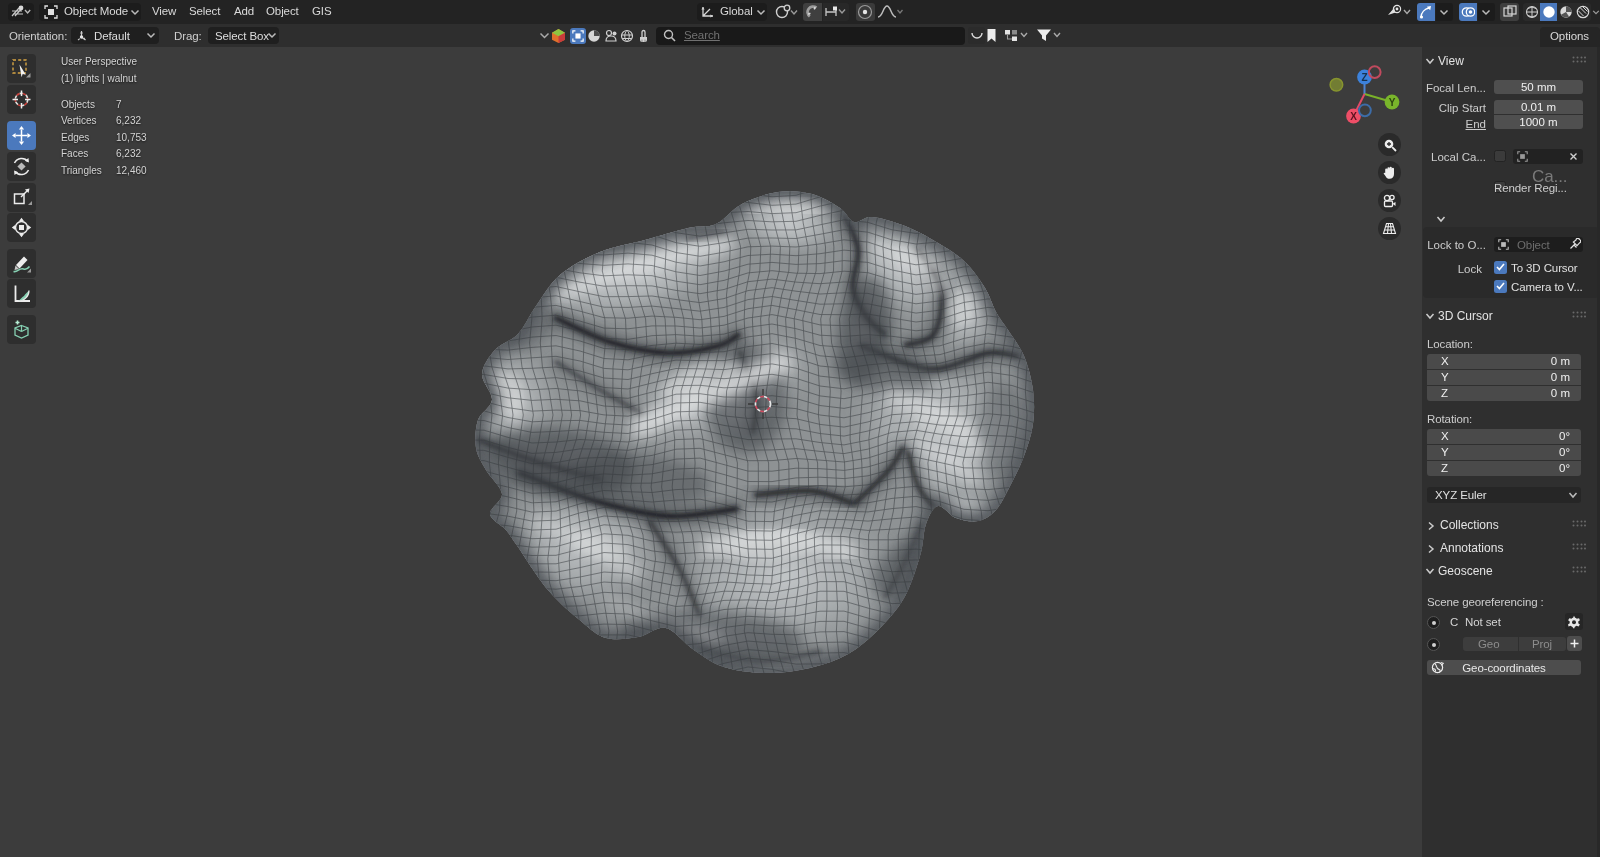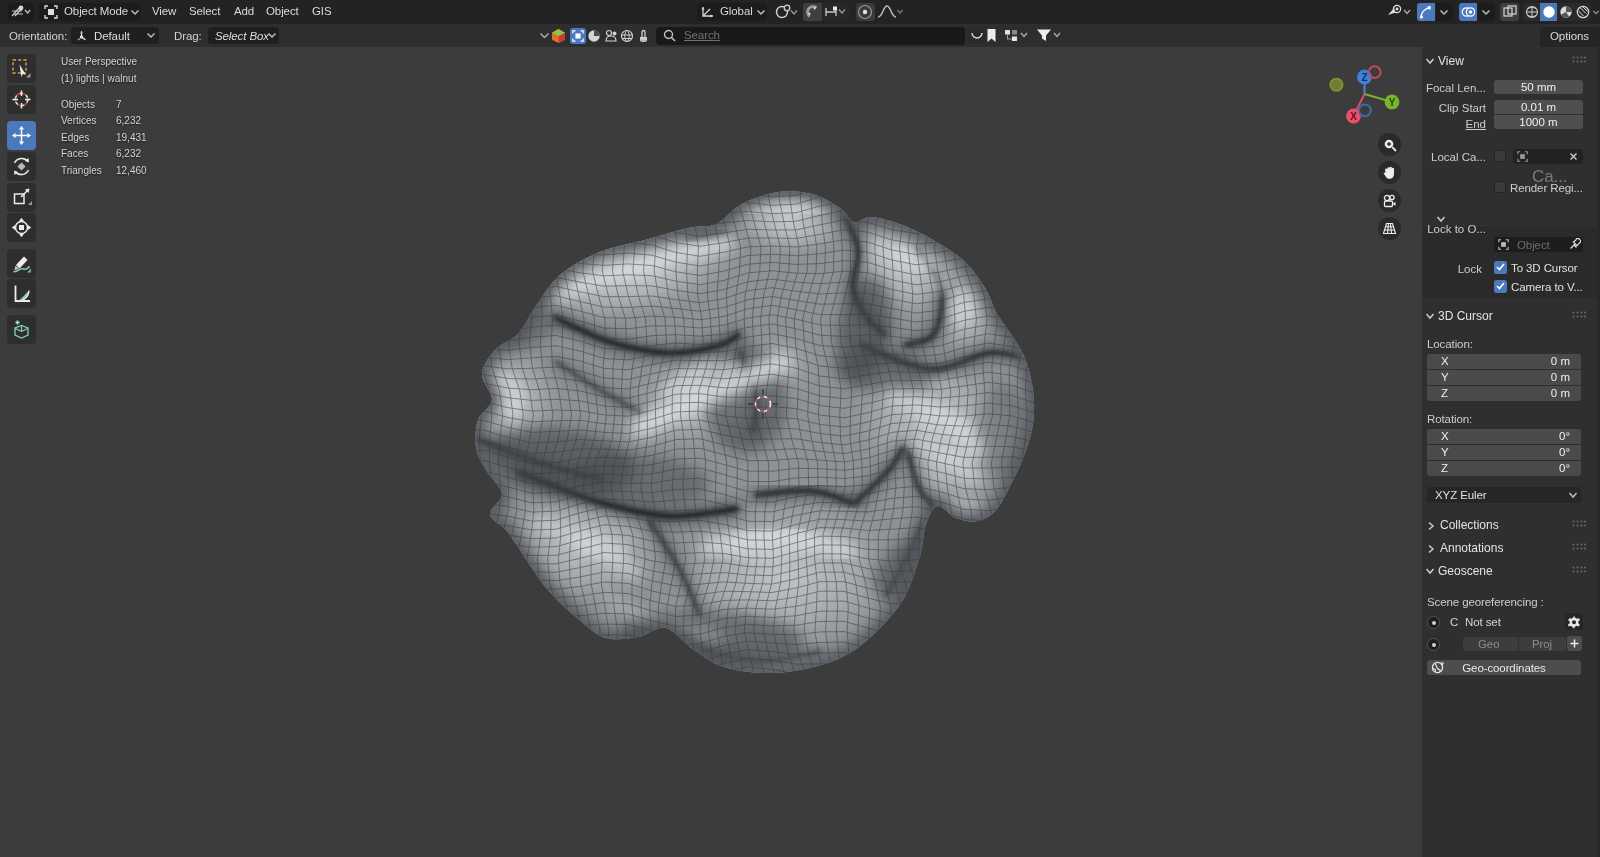--- a/index.html
+++ b/index.html
@@ -152,21 +152,21 @@
       <path d="M6.5 2 l-1.5 2.4 h3 z M10.5 11 l-1 -2.6 l-1.8 1.4 z" fill="#c9c9c9"></path>
       <circle cx="6.5" cy="8" r="1.7" fill="#e2e2e2"></circle>
       <path d="M3 11 l1.8 -1.4" stroke="#c9c9c9" stroke-width="1.1"></path>
     </svg>
     <div class="lbl" style="left:94px;top:6px;color:#ddd;">Default</div>
     <svg class="abs" style="left:146px;top:8px;" width="10" height="7" viewBox="0 0 10 7">
         <path d="M1.5 1.5 L5 5 L8.5 1.5" stroke="#bbb" stroke-width="1.5" fill="none"></path>
       </svg>
     <div class="lbl" style="left:174px;top:6px;">Drag:</div>
     <div class="wbox" style="left:208px;top:3px;width:71px;height:17px;background:#1f1f1f;"></div>
-    <div class="lbl" style="left:215px;top:6px;color:#ddd;font-style:italic;">Select Box</div>
+    <div class="lbl" style="left:215px;top:6px;color:#ddd;">Select Box</div>
     <svg class="abs" style="left:267px;top:8px;" width="10" height="7" viewBox="0 0 10 7">
         <path d="M1.5 1.5 L5 5 L8.5 1.5" stroke="#bbb" stroke-width="1.5" fill="none"></path>
       </svg>
 
     <svg class="abs" style="left:539px;top:8px;" width="11" height="8" viewBox="0 0 11 8">
         <path d="M1.5 1.5 L5.5 5.5 L9.5 1.5" stroke="#aaa" stroke-width="1.5" fill="none"></path>
       </svg>
     <svg class="abs" style="left:551px;top:4px;" width="15" height="16" viewBox="0 0 15 16">
       <path d="M7.5 1 L14 4.7 V11.7 L7.5 15 L1 11.7 V4.7 Z" fill="#e0702c"></path>
       <path d="M7.5 1 L14 4.7 L7.5 8.3 L1 4.7 Z" fill="#8ec540"></path>
@@ -254,27 +254,27 @@
     <div class="abs" style="left:91px;top:102px;width:70px;height:15px;background:#222;border-radius:3px;"></div>
     <svg class="abs" style="left:95px;top:104px;" width="11" height="11" viewBox="0 0 14 14">
       <rect x="4" y="4" width="6" height="6" fill="#999"></rect>
       <path d="M1 4 V1 H4 M10 1 H13 V4 M13 10 V13 H10 M4 13 H1 V10" stroke="#999" stroke-width="1.4" fill="none"></path>
     </svg>
     <div class="abs lbl" style="left:110px;top:120px;color:#7a7a7a;font-size:17px;">Ca...</div>
     <svg class="abs" style="left:147px;top:105px;" width="9" height="9" viewBox="0 0 9 9">
         <path d="M1.5 1.5 L7.5 7.5 M7.5 1.5 L1.5 7.5" stroke="#cfcfcf" stroke-width="1.4"></path>
       </svg>
     <div class="abs" style="left:72px;top:134px;width:12px;height:12px;background:#3b3b3b;border:1px solid #232323;border-radius:2.5px;"></div>
-    <div class="lbl" style="left:88px;top:135px;color:#cdcdcd;font-size:11.5px;">Render Regi...</div>
+    <div class="lbl" style="left:72px;top:135px;color:#cdcdcd;font-size:11.5px;">Render Regi...</div>
     <svg class="abs" style="left:14px;top:168px;" width="10" height="8" viewBox="0 0 10 8">
         <path d="M1.5 2 L5 6 L8.5 2" stroke="#ccc" stroke-width="1.5" fill="none"></path>
       </svg>
     <div class="sech" style="left:27px;top:165px;margin-top:21px;">View Lock</div>
     <div class="abs" style="left:1px;top:180px;width:176px;height:71px;background:#2a2a2a;border-radius:4px;"></div>
-    <div class="slbl" style="left:0;top:176px;width:64px;">Lock to O...</div>
+    <div class="slbl" style="left:0;top:192px;width:64px;">Lock to O...</div>
     <div class="abs" style="left:72px;top:190px;width:89px;height:15px;background:#1d1d1d;border-radius:3px;"></div>
     <svg class="abs" style="left:76px;top:192px;" width="11" height="11" viewBox="0 0 14 14">
       <rect x="4" y="4" width="6" height="6" fill="#bbb"></rect>
       <path d="M1 4 V1 H4 M10 1 H13 V4 M13 10 V13 H10 M4 13 H1 V10" stroke="#bbb" stroke-width="1.4" fill="none"></path>
     </svg>
     <div class="abs lbl" style="left:95px;top:192px;color:#6d6d6d;font-size:11.5px;">Object</div>
     <svg class="abs" style="left:147px;top:191px;" width="12" height="12" viewBox="0 0 12 12">
       <path d="M1.5 10.5 L6 6 M5 7 l2.5 2.5 M10.5 1.5 a1.8 1.8 0 0 1 0 3.4 L8 7.6 L4.4 4 L7 2 a1.8 1.8 0 0 1 3.5 -0.5 Z" stroke="#e2e2e2" stroke-width="1.2" fill="none"></path>
     </svg>
     <div class="slbl" style="left:0;top:216px;width:60px;">Lock</div>
@@ -691,21 +691,21 @@
     <path d="M4.5 3.5 H8.5 M6.5 1.5 V5.5" stroke="#b7f0d6" stroke-width="1.6"></path>
   </svg>
 
   <div class="ov" style="left:61px;top:56px;">User Perspective</div>
   <div class="ov" style="left:61px;top:72.5px;">(1) lights | walnut</div>
   <div class="ov" style="left:61px;top:98.5px;">Objects</div>
     <div class="ov" style="left:116px;top:98.5px;">7</div>
   <div class="ov" style="left:61px;top:115px;">Vertices</div>
     <div class="ov" style="left:116px;top:115px;">6,232</div>
   <div class="ov" style="left:61px;top:131.5px;">Edges</div>
-    <div class="ov" style="left:116px;top:131.5px;">19,431</div>
+    <div class="ov" style="left:116px;top:131.5px;">10,753</div>
   <div class="ov" style="left:61px;top:148px;">Faces</div>
     <div class="ov" style="left:116px;top:148px;">6,232</div>
   <div class="ov" style="left:61px;top:164.5px;">Triangles</div>
     <div class="ov" style="left:116px;top:164.5px;">12,460</div>
 
   <svg class="abs" style="left:1326px;top:60px;" width="80" height="70" viewBox="0 0 80 70">
     <path d="M38.5 34 L38.5 17" stroke="#4e84d2" stroke-width="2"></path>
     <path d="M38.5 34 L66 42" stroke="#7ab229" stroke-width="2"></path>
     <path d="M38.5 34 L27.5 56" stroke="#e24a66" stroke-width="2"></path>
     <circle cx="38.5" cy="17" r="7.4" fill="#3c82dc"></circle>

